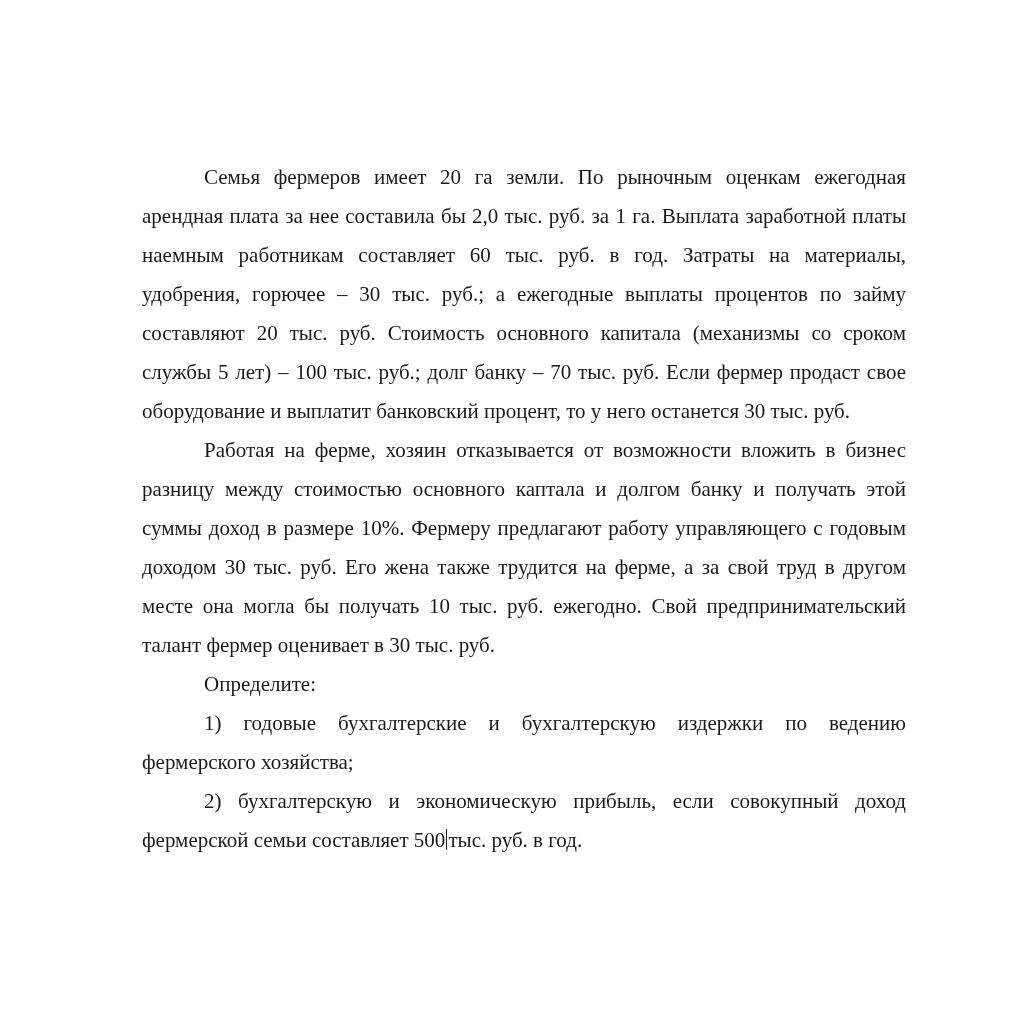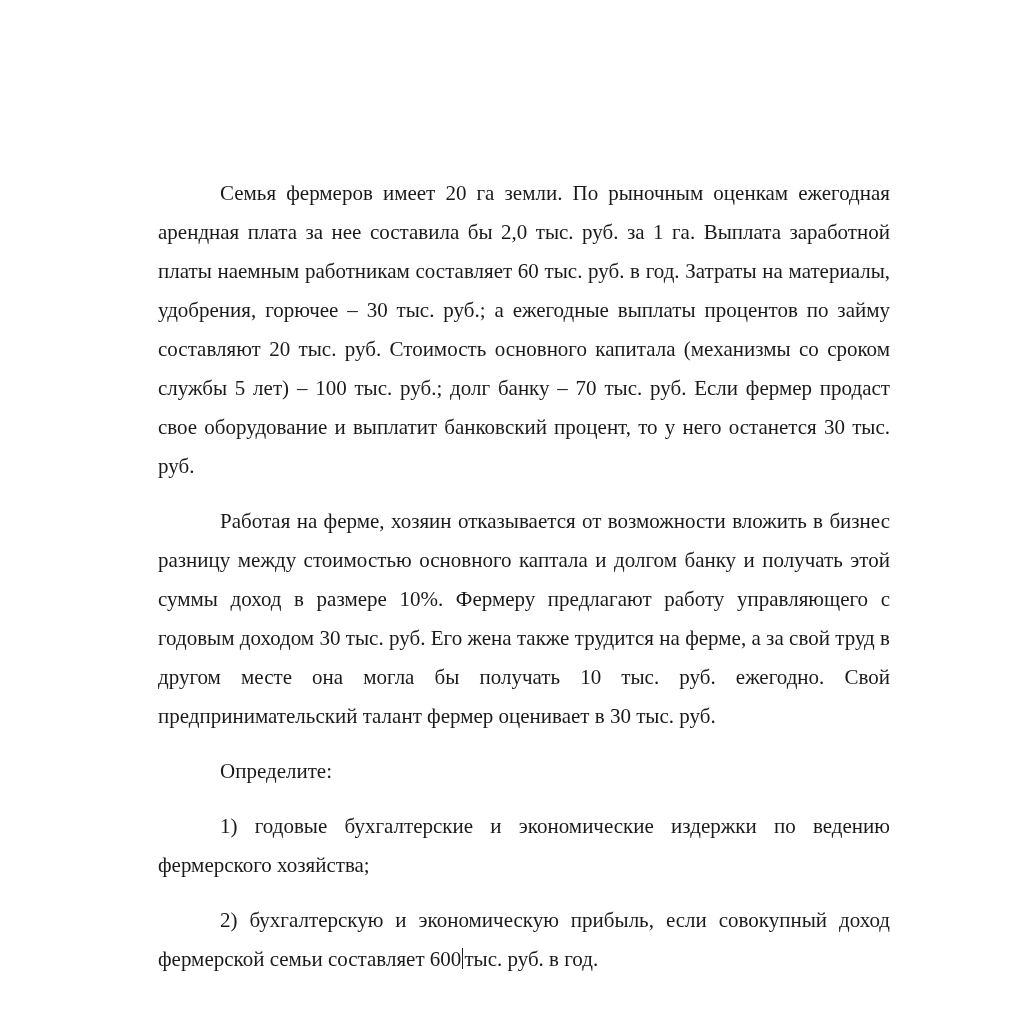--- a/index.html
+++ b/index.html
@@ -23,21 +23,21 @@
   }
 
   #text-column {
     position: absolute;
     left: 142px;
     top: 158px;
     width: 764px;
   }
 
   p.para {
-    margin: 16px;
+    margin: 0;
     font-size: 21px;
     line-height: 39px;
     text-align: justify;
     text-justify: inter-word;
     text-indent: 62px;
     color: #1a1a1a;
     -webkit-font-smoothing: antialiased;
   }
 
   
@@ -60,18 +60,18 @@
 
 <div id="page">
   <div id="text-column">
 
     <p class="para">Семья фермеров имеет 20 га земли. По рыночным оценкам ежегодная арендная плата за нее составила бы 2,0 тыс. руб. за 1 га. Выплата заработной платы наемным работникам составляет 60 тыс. руб. в год. Затраты на материалы, удобрения, горючее – 30 тыс. руб.; а ежегодные выплаты процентов по займу составляют 20 тыс. руб. Стоимость основного капитала (механизмы со сроком службы 5 лет) – 100 тыс. руб.; долг банку – 70 тыс. руб. Если фермер продаст свое оборудование и выплатит банковский процент, то у него останется 30 тыс. руб.</p>
 
     <p class="para">Работая на ферме, хозяин отказывается от возможности вложить в бизнес разницу между стоимостью основного каптала и долгом банку и получать этой суммы доход в размере 10%. Фермеру предлагают работу управляющего с годовым доходом 30 тыс. руб. Его жена также трудится на ферме, а за свой труд в другом месте она могла бы получать 10 тыс. руб. ежегодно. Свой предпринимательский талант фермер оценивает в 30 тыс. руб.</p>
 
     <p class="para heading">Определите:</p>
 
-    <p class="para"><span>1)</span><span>&nbsp;</span><span>годовые бухгалтерские и экономические издержки по ведению фермерского хозяйства;</span></p>
+    <p class="para"><span>1)</span><span>&nbsp;</span><span>годовые бухгалтерские и бухгалтерскую издержки по ведению фермерского хозяйства;</span></p>
 
-    <p class="para"><span>2)</span><span>&nbsp;</span><span>бухгалтерскую и экономическую прибыль, если совокупный доход фермерской семьи составляет 600</span><span class="caret"></span><span>тыс. руб. в год.</span></p>
+    <p class="para"><span>2)</span><span>&nbsp;</span><span>бухгалтерскую и экономическую прибыль, если совокупный доход фермерской семьи составляет 500</span><span class="caret"></span><span>тыс. руб. в год.</span></p>
 
   </div>
 </div>
 
 </body></html>

